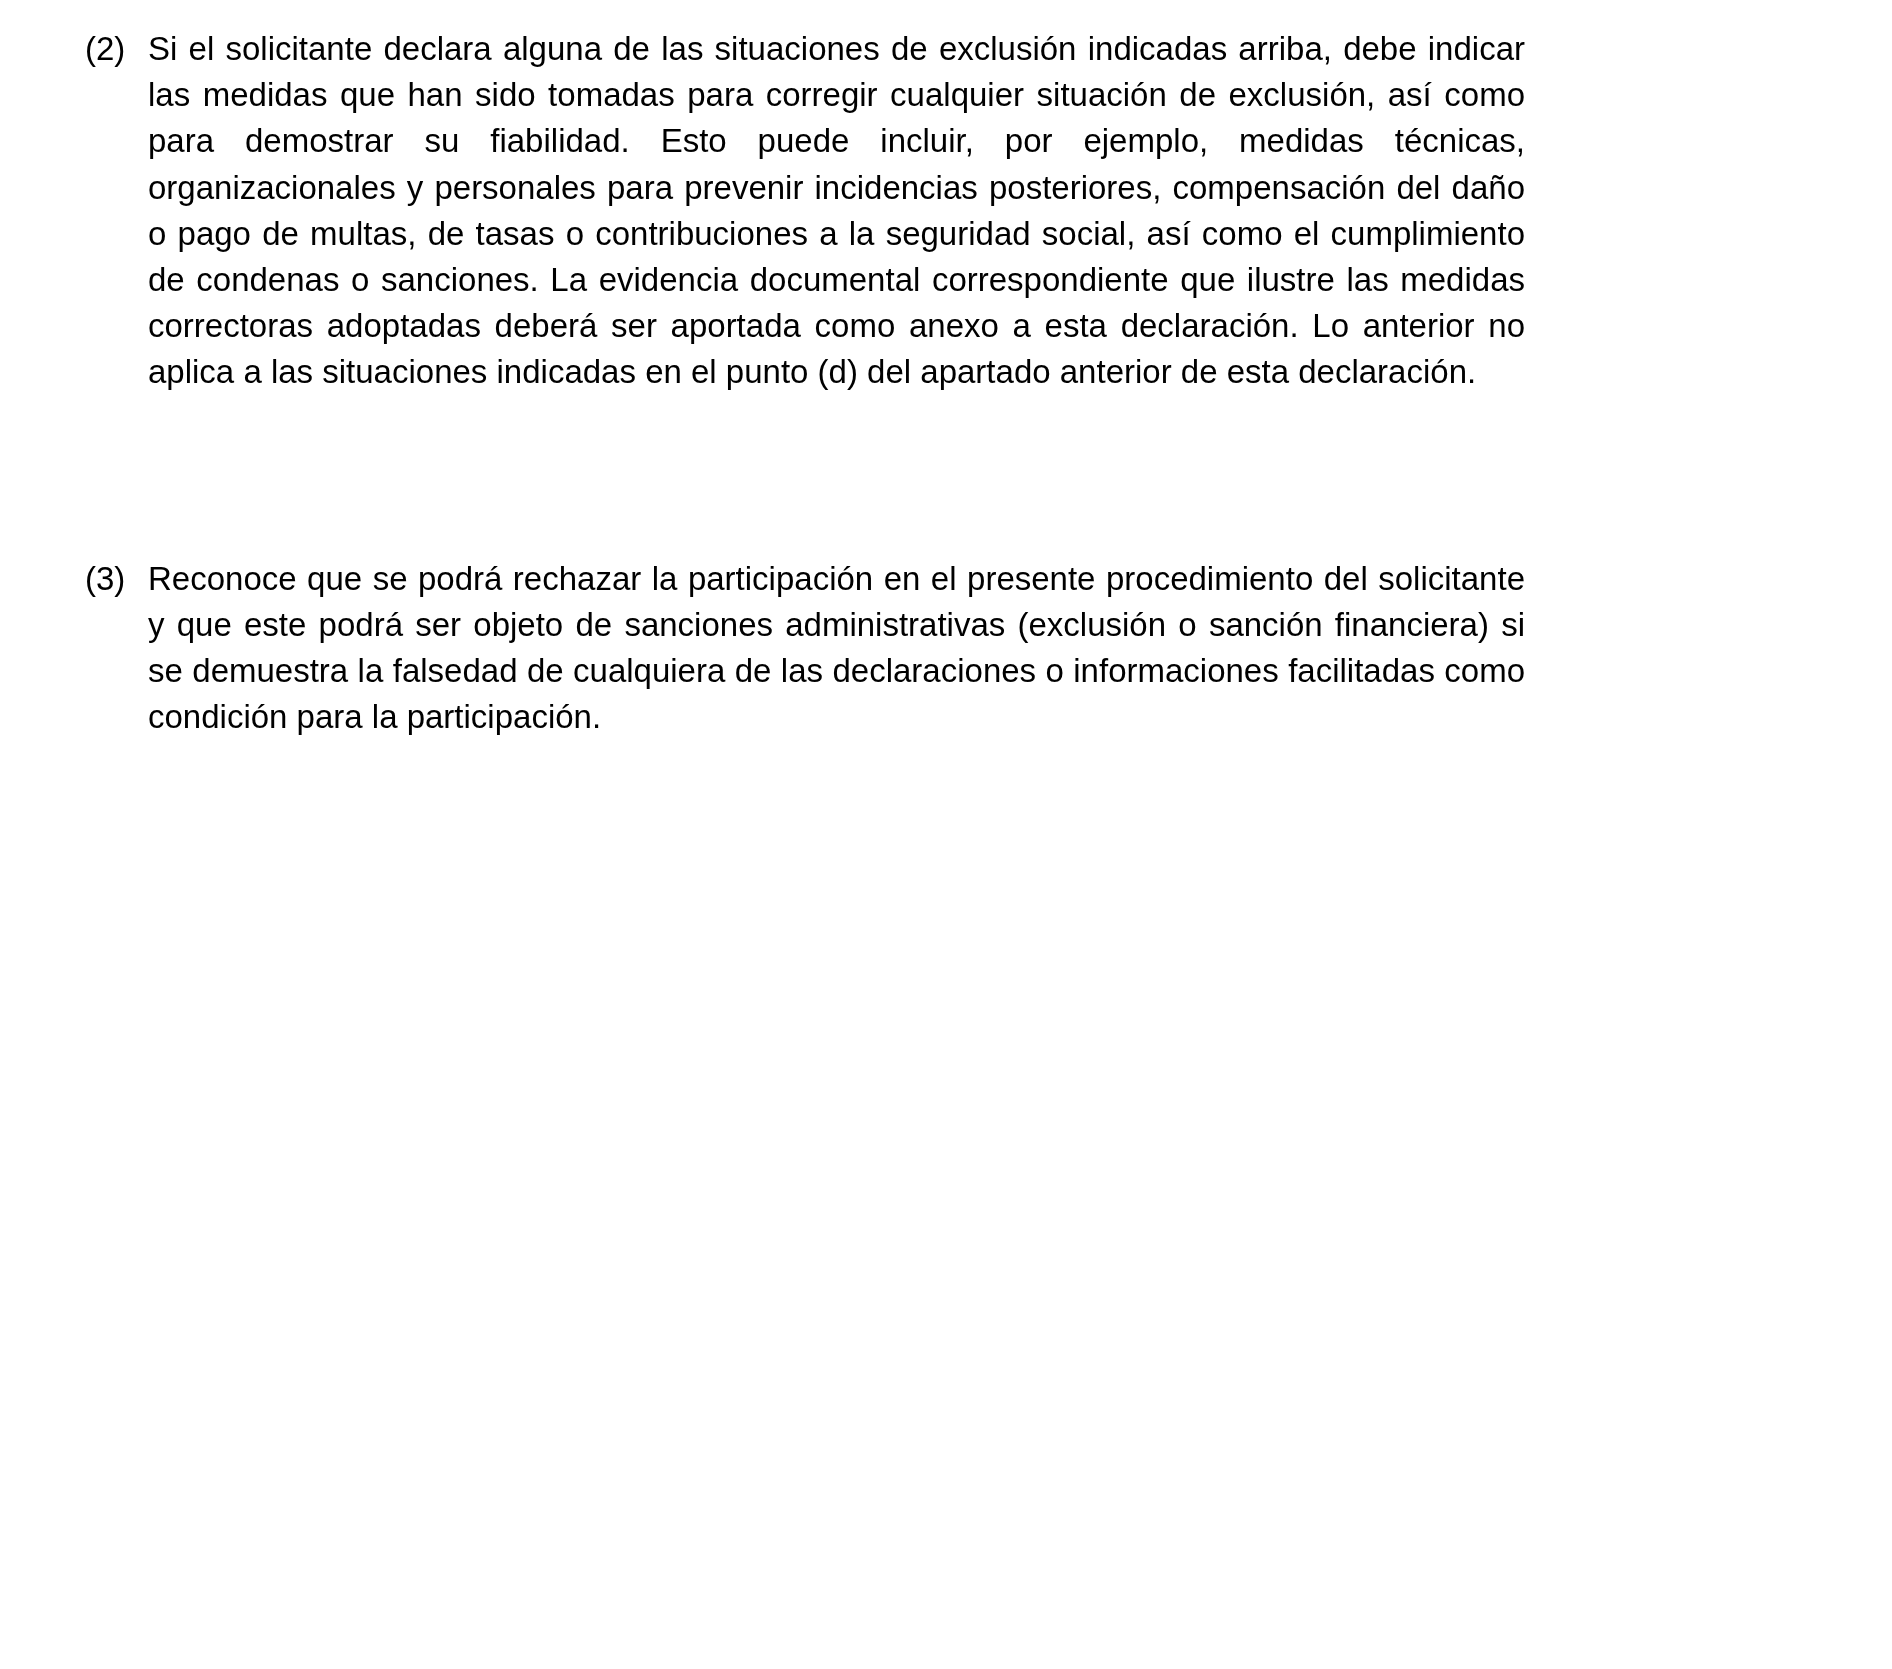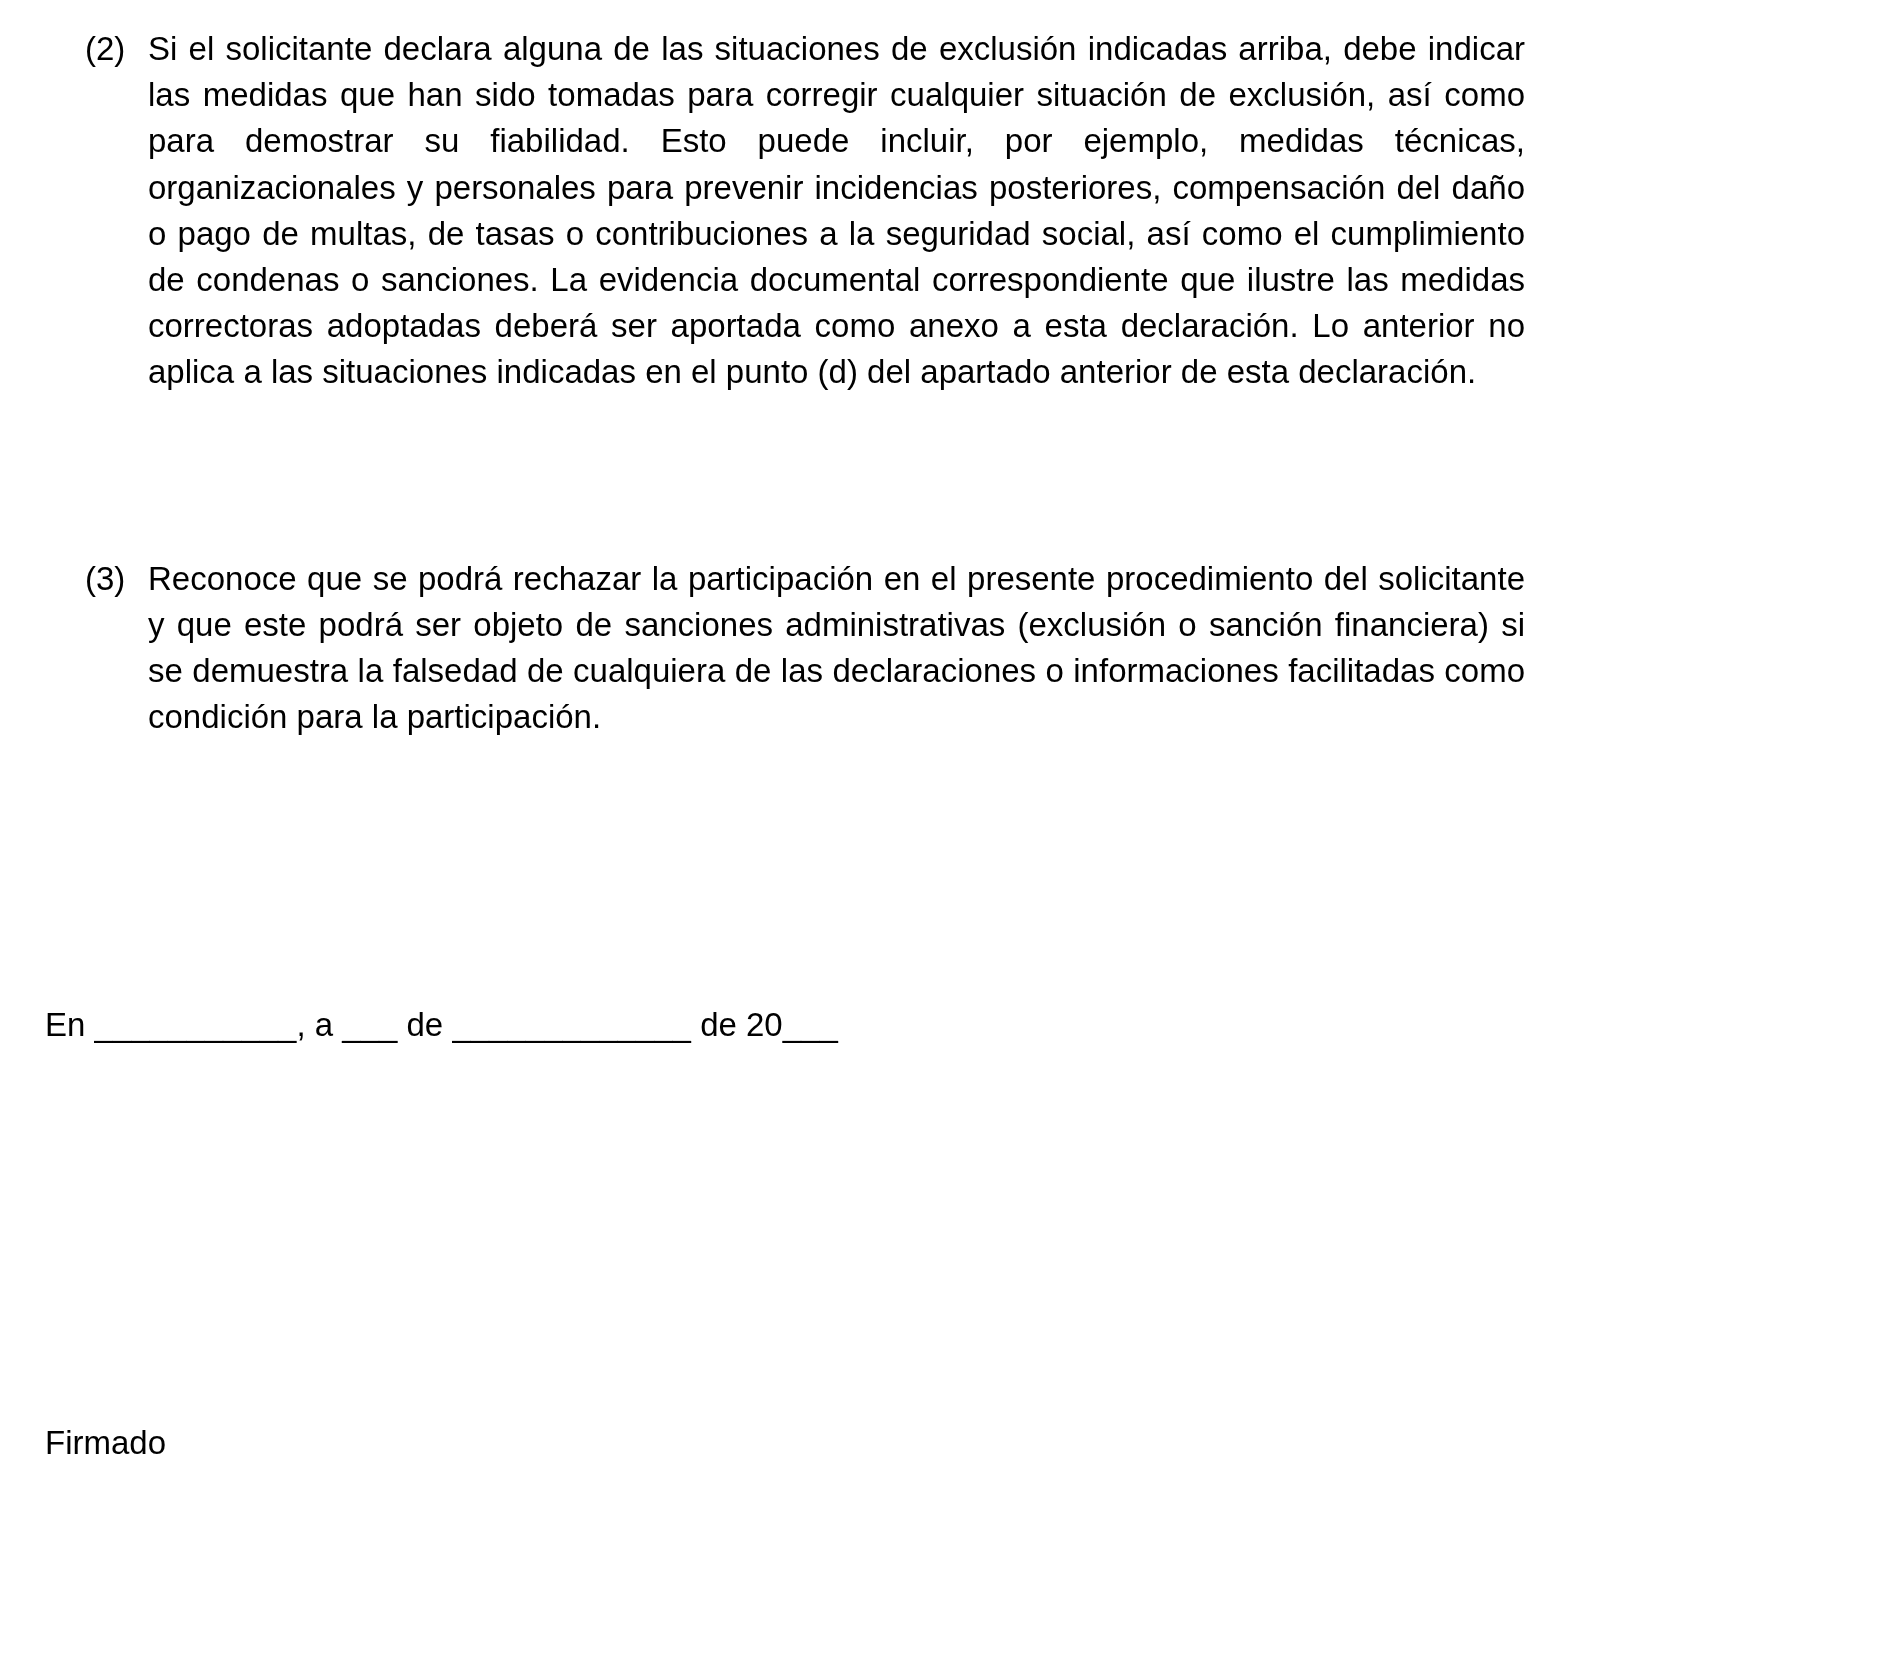--- a/index.html
+++ b/index.html
@@ -68,17 +68,15 @@
 
     <div class="item">
       <div class="item-number">(3)</div>
       <div class="item-text">
         <p>Reconoce que se podrá rechazar la participación en el presente procedimiento del solicitante y que este podrá ser objeto de sanciones administrativas (exclusión o sanción financiera) si se demuestra la falsedad de cualquiera de las declaraciones o informaciones facilitadas como condición para la participación.</p>
       </div>
     </div>
 
   </div>
 
-  <div class="signoff">En ___________, a ___ de _____________ de 20___</div>
 
-  <div class="signed">Firmado</div>
 
 </div>
 
 </body></html>

